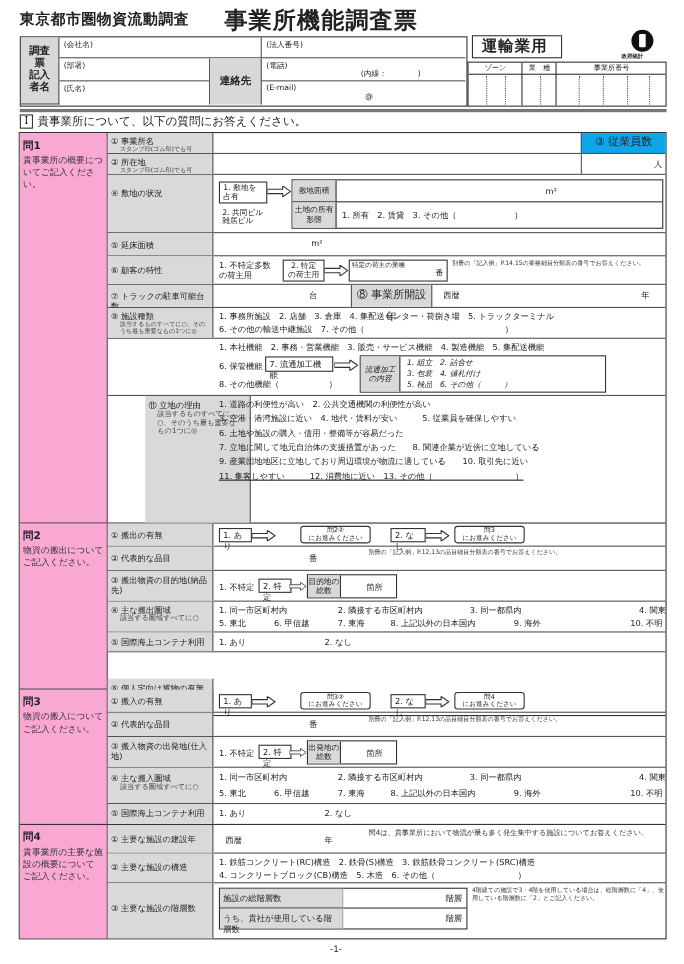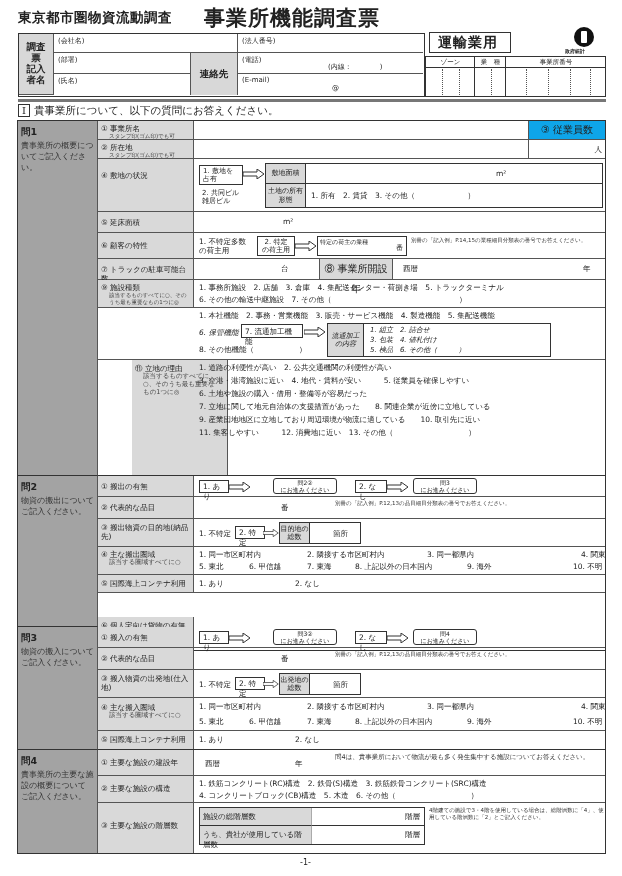--- a/index.html
+++ b/index.html
@@ -27,21 +27,21 @@
   .codes .hd { position: absolute; top: 0; font-size: 6.5px; text-align: center; height: 10px; line-height: 10px; }
   .codes .hline { position: absolute; left: 0; top: 10px; width: 100%; border-top: 1px solid #333; }
   .codes .dot { position: absolute; top: 12px; height: 26px; border-left: 1px dotted #555; }
 
   .sec-rule { left: 18px; top: 99px; width: 588px; height: 3px; background: #777; }
   .sec-box { left: 18px; top: 104px; width: 12px; height: 13px; border: 1px solid #333; font-size: 10px; text-align: center; line-height: 12px; }
   .sec-text { left: 34px; top: 104px; font-size: 10.5px; }
 
   
   .tbl { left: 17px; top: 120px; width: 589px; height: 734px; border: 1.5px solid #333; }
-  .q-block { position: absolute; left: 0; width: 80px; background: #a3a3a3; border-bottom: 1.5px solid #333; border-right: 1px solid #555; padding: 5px 3px; }
+  .q-block { position: absolute; left: 0; width: 80px; background: #f9a8d4; border-bottom: 1.5px solid #333; border-right: 1px solid #555; padding: 5px 3px; }
   .q-block .q-no { font-size: 9.5px; font-weight: bold; margin-bottom: 2px; }
   .q-block .q-desc { font-size: 8px; line-height: 1.35; color: #333; }
   .row { position: absolute; left: 80px; width: 507px; border-bottom: 1px solid #555; }
   .row.last { border-bottom: 1.5px solid #333; }
   .row .lab { position: absolute; left: 0; top: 0; width: 96px; height: 100%; background: #d9d9d9; border-right: 1px solid #555; padding: 3px 3px; font-size: 7.5px; line-height: 1.25; }
   .row .lab .sub { font-size: 5.5px; display: block; padding-left: 8px; line-height: 1.2; color: #444; }
   .row .content { position: absolute; left: 97px; top: 0; right: 0; height: 100%; font-size: 7.5px; }
   .line { position: absolute; white-space: nowrap; font-size: 7.5px; }
   .box { position: absolute; border: 1px solid #333; background: #fff; }
   .gbox { position: absolute; border: 1px solid #333; background: #d9d9d9; text-align: center; font-size: 7px; line-height: 1.2; display: flex; align-items: center; justify-content: center; }
@@ -177,21 +177,21 @@
     <div class="lab"><span>⑨ 施設種類</span><span class="sub">該当するものすべてに○、そのうち最も重要なもの1つに◎</span></div>
     <div class="content">
       <div class="line" style="left:4px;top:3px;">1. 事務所施設　2. 店舗　3. 倉庫　4. 集配送センター・荷捌き場　5. トラックターミナル</div>
       <div class="line" style="left:4px;top:15px;">6. その他の輸送中継施設　7. その他（　　　　　　　　　　　　　　　　　）</div>
     </div>
   </div>
 
   <div class="row" style="top:187px;height:52px;">
     <div class="content">
       <div class="line" style="left:4px;top:3px;">1. 本社機能　2. 事務・営業機能　3. 販売・サービス機能　4. 製造機能　5. 集配送機能</div>
-      <div class="line" style="left:4px;top:20px;font-style:italic;">6. 保管機能</div>
+      <div class="line" style="left:4px;top:20px;">6. 保管機能</div>
       <div class="box" style="left:46px;top:16px;width:62px;height:14px;padding:2px 3px;font-size:7.5px;">7. 流通加工機能</div>
       <svg class="arrow" style="left:109px;top:19px;" viewBox="0 0 22 10">
           <path d="M0 3 H14 V0 L21 5 L14 10 V7 H0 Z" fill="#fff" stroke="#333" stroke-width="1"></path>
         </svg>
       <div class="line" style="left:4px;top:37px;">8. その他機能（　　　　　　）</div>
       <div class="box" style="left:132px;top:15px;width:224px;height:34px;font-style:italic;">
         <div class="gbox" style="left:0;top:0;width:36px;height:32px;border:none;border-right:1px solid #333;">流通加工の内容</div>
         <div class="line" style="left:42px;top:1px;font-size:7px;">1. 組立　2. 詰合せ</div>
         <div class="line" style="left:42px;top:11px;font-size:7px;">3. 包装　4. 値札付け</div>
         <div class="line" style="left:42px;top:21px;font-size:7px;">5. 検品　6. その他（　　　）</div>
@@ -200,21 +200,21 @@
   </div>
 
   <div class="row last" style="top:239px;height:116px;">
     <div class="lab" style="padding-top:4px;margin-left:34px;"><span>⑪ 立地の理由</span><span class="sub" style="font-size:6.5px;white-space:normal;width:86px;">該当するものすべてに○、そのうち最も重要なもの1つに◎</span></div>
     <div class="content">
       <div class="line" style="left:4px;top:3px;">1. 道路の利便性が高い　2. 公共交通機関の利便性が高い</div>
       <div class="line" style="left:4px;top:16px;">3. 空港・港湾施設に近い　4. 地代・賃料が安い　　　5. 従業員を確保しやすい</div>
       <div class="line" style="left:4px;top:29px;">6. 土地や施設の購入・借用・整備等が容易だった</div>
       <div class="line" style="left:4px;top:42px;">7. 立地に関して地元自治体の支援措置があった　　8. 関連企業が近傍に立地している</div>
       <div class="line" style="left:4px;top:55px;">9. 産業団地地区に立地しており周辺環境が物流に適している　　10. 取引先に近い</div>
-      <div class="line" style="left:4px;top:68px;">11. 集客しやすい　　　12. 消費地に近い　13. その他（　　　　　　　　　　）</div>
+      <div class="line" style="left:4px;top:68px;text-decoration:underline;">11. 集客しやすい　　　12. 消費地に近い　13. その他（　　　　　　　　　　）</div>
     </div>
   </div>
 
   <div class="q-block" style="top:355px;height:151px;">
     <div class="q-no">問2</div>
     <div class="q-desc">物資の搬出についてご記入ください。</div>
   </div>
 
   <div class="row" style="top:355px;height:21px;">
     <div class="lab" style="padding-top:6px;">① 搬出の有無</div>

